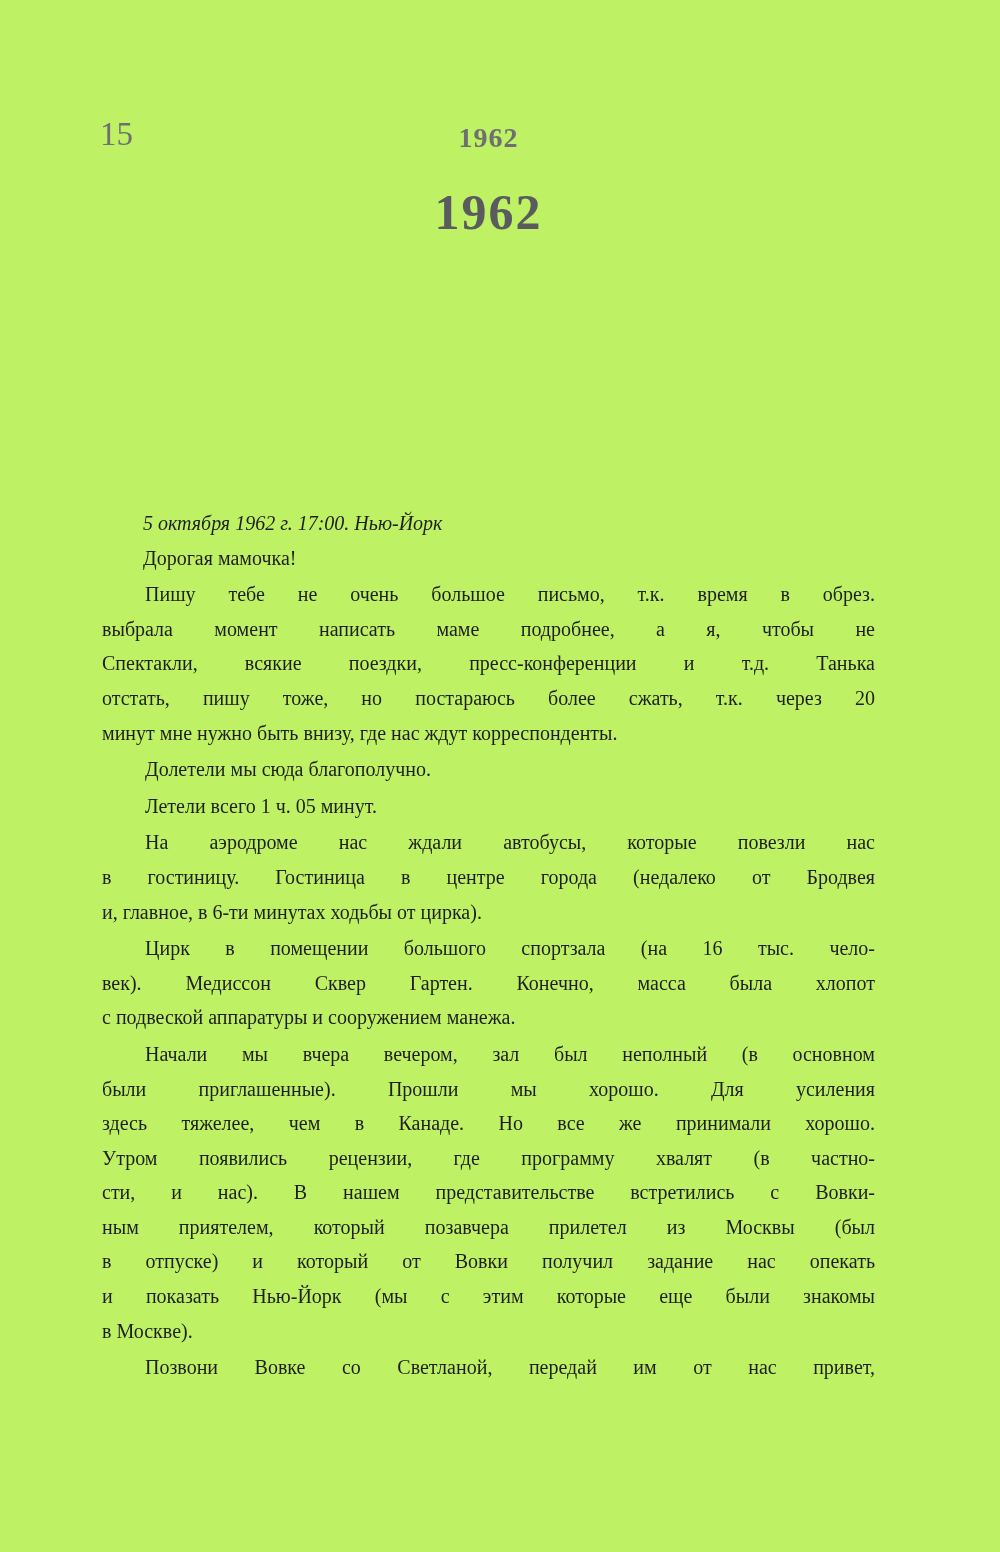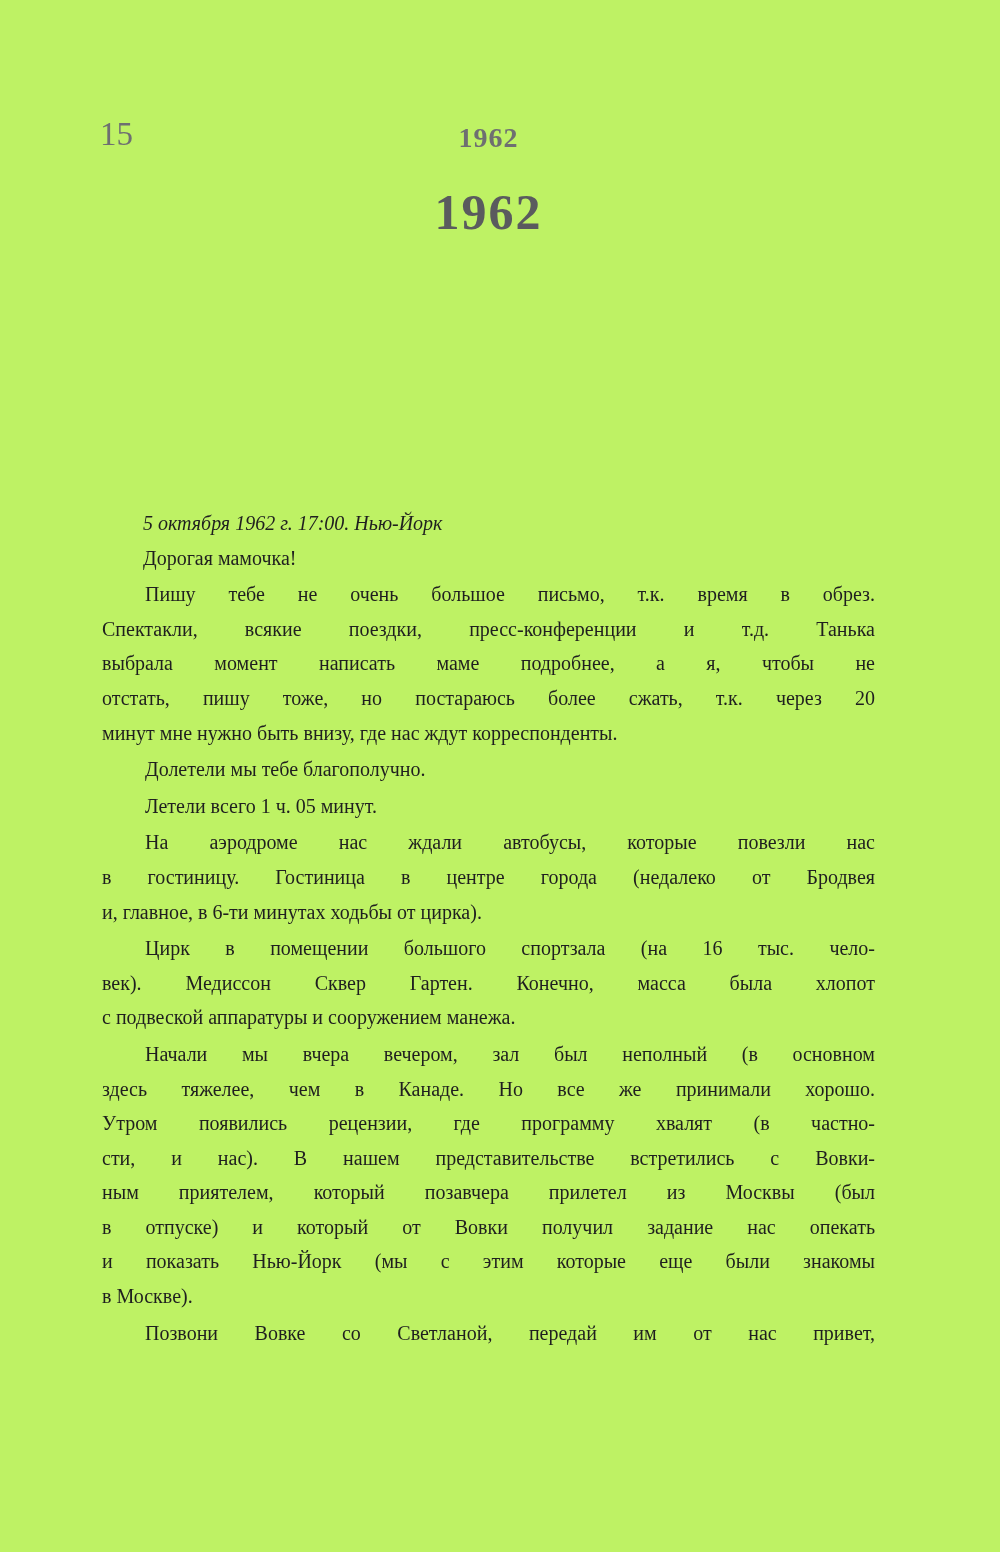--- a/index.html
+++ b/index.html
@@ -83,48 +83,49 @@
   <div class="chapter-title">1962</div>
 
   <div class="letter-body">
 
     <div class="ln end ind it">5 октября 1962 г. 17:00. Нью-Йорк</div>
 
     <div class="ln end ind">Дорогая мамочка!</div>
 
     <div class="para">
       <div class="ln ind">Пишу тебе не очень большое письмо, т.к. время в обрез.</div>
+      <div class="ln">выбрала момент написать маме подробнее, а я, чтобы не</div>
       <div class="ln">Спектакли, всякие поездки, пресс-конференции и т.д. Танька</div>
-      <div class="ln">выбрала момент написать маме подробнее, а я, чтобы не</div>
       <div class="ln">отстать, пишу тоже, но постараюсь более сжать, т.к. через 20</div>
       <div class="ln end">минут мне нужно быть внизу, где нас ждут корреспонденты.</div>
     </div>
 
     <div class="para">
-      <div class="ln end ind">Долетели мы тебе благополучно.</div>
+      <div class="ln end ind">Долетели мы сюда благополучно.</div>
     </div>
 
     <div class="para">
       <div class="ln end ind">Летели всего 1 ч. 05 минут.</div>
     </div>
 
     <div class="para">
       <div class="ln ind">На аэродроме нас ждали автобусы, которые повезли нас</div>
       <div class="ln">в гостиницу. Гостиница в центре города (недалеко от Бродвея</div>
       <div class="ln end">и, главное, в 6-ти минутах ходьбы от цирка).</div>
     </div>
 
     <div class="para">
       <div class="ln ind">Цирк в помещении большого спортзала (на 16 тыс. чело-</div>
       <div class="ln">век). Медиссон Сквер Гартен. Конечно, масса была хлопот</div>
       <div class="ln end">с подвеской аппаратуры и сооружением манежа.</div>
     </div>
 
     <div class="para">
       <div class="ln ind">Начали мы вчера вечером, зал был неполный (в основном</div>
+      <div class="ln">были приглашенные). Прошли мы хорошо. Для усиления</div>
       <div class="ln">здесь тяжелее, чем в Канаде. Но все же принимали хорошо.</div>
       <div class="ln">Утром появились рецензии, где программу хвалят (в частно-</div>
       <div class="ln">сти, и нас). В нашем представительстве встретились с Вовки-</div>
       <div class="ln">ным приятелем, который позавчера прилетел из Москвы (был</div>
       <div class="ln">в отпуске) и который от Вовки получил задание нас опекать</div>
       <div class="ln">и показать Нью-Йорк (мы с этим которые еще были знакомы</div>
       <div class="ln end">в Москве).</div>
     </div>
 
     <div class="para">

